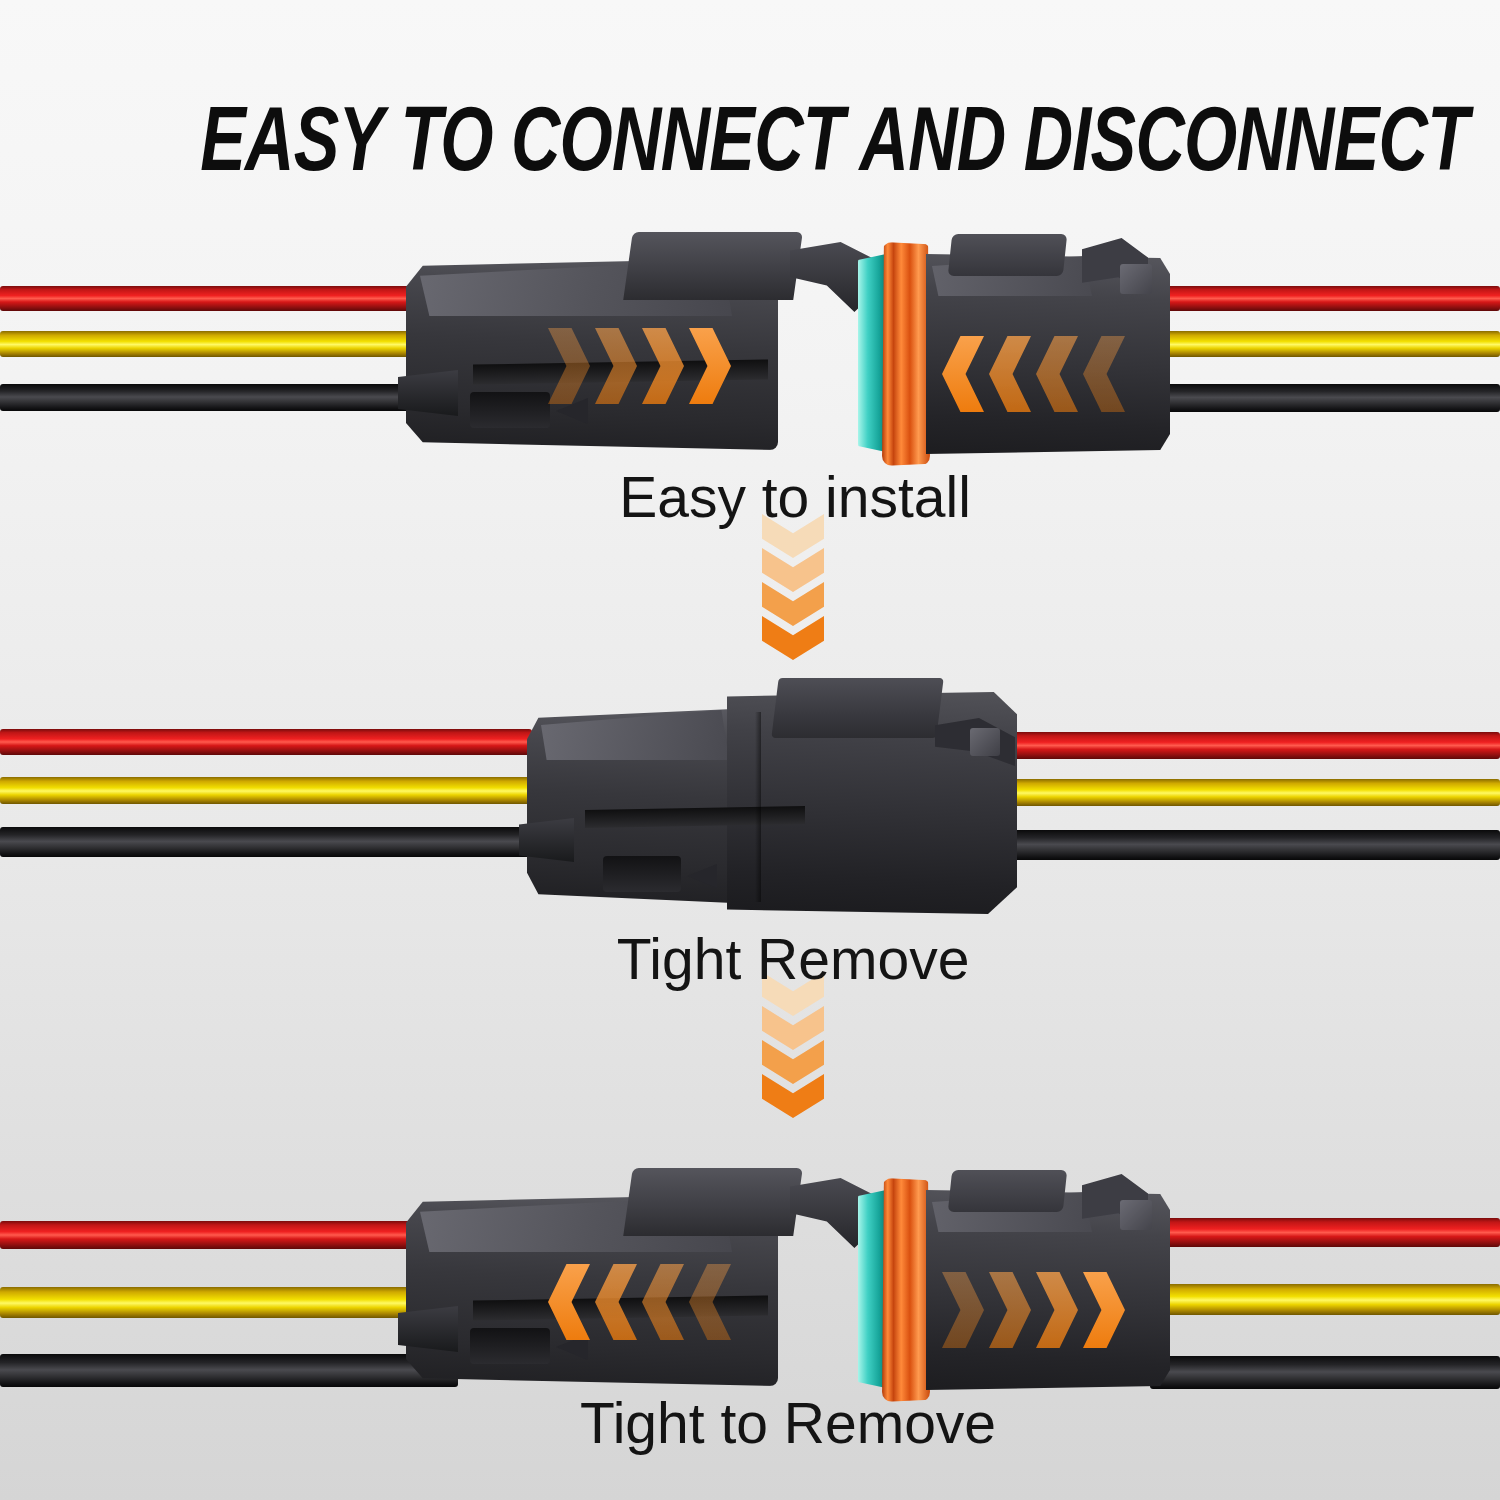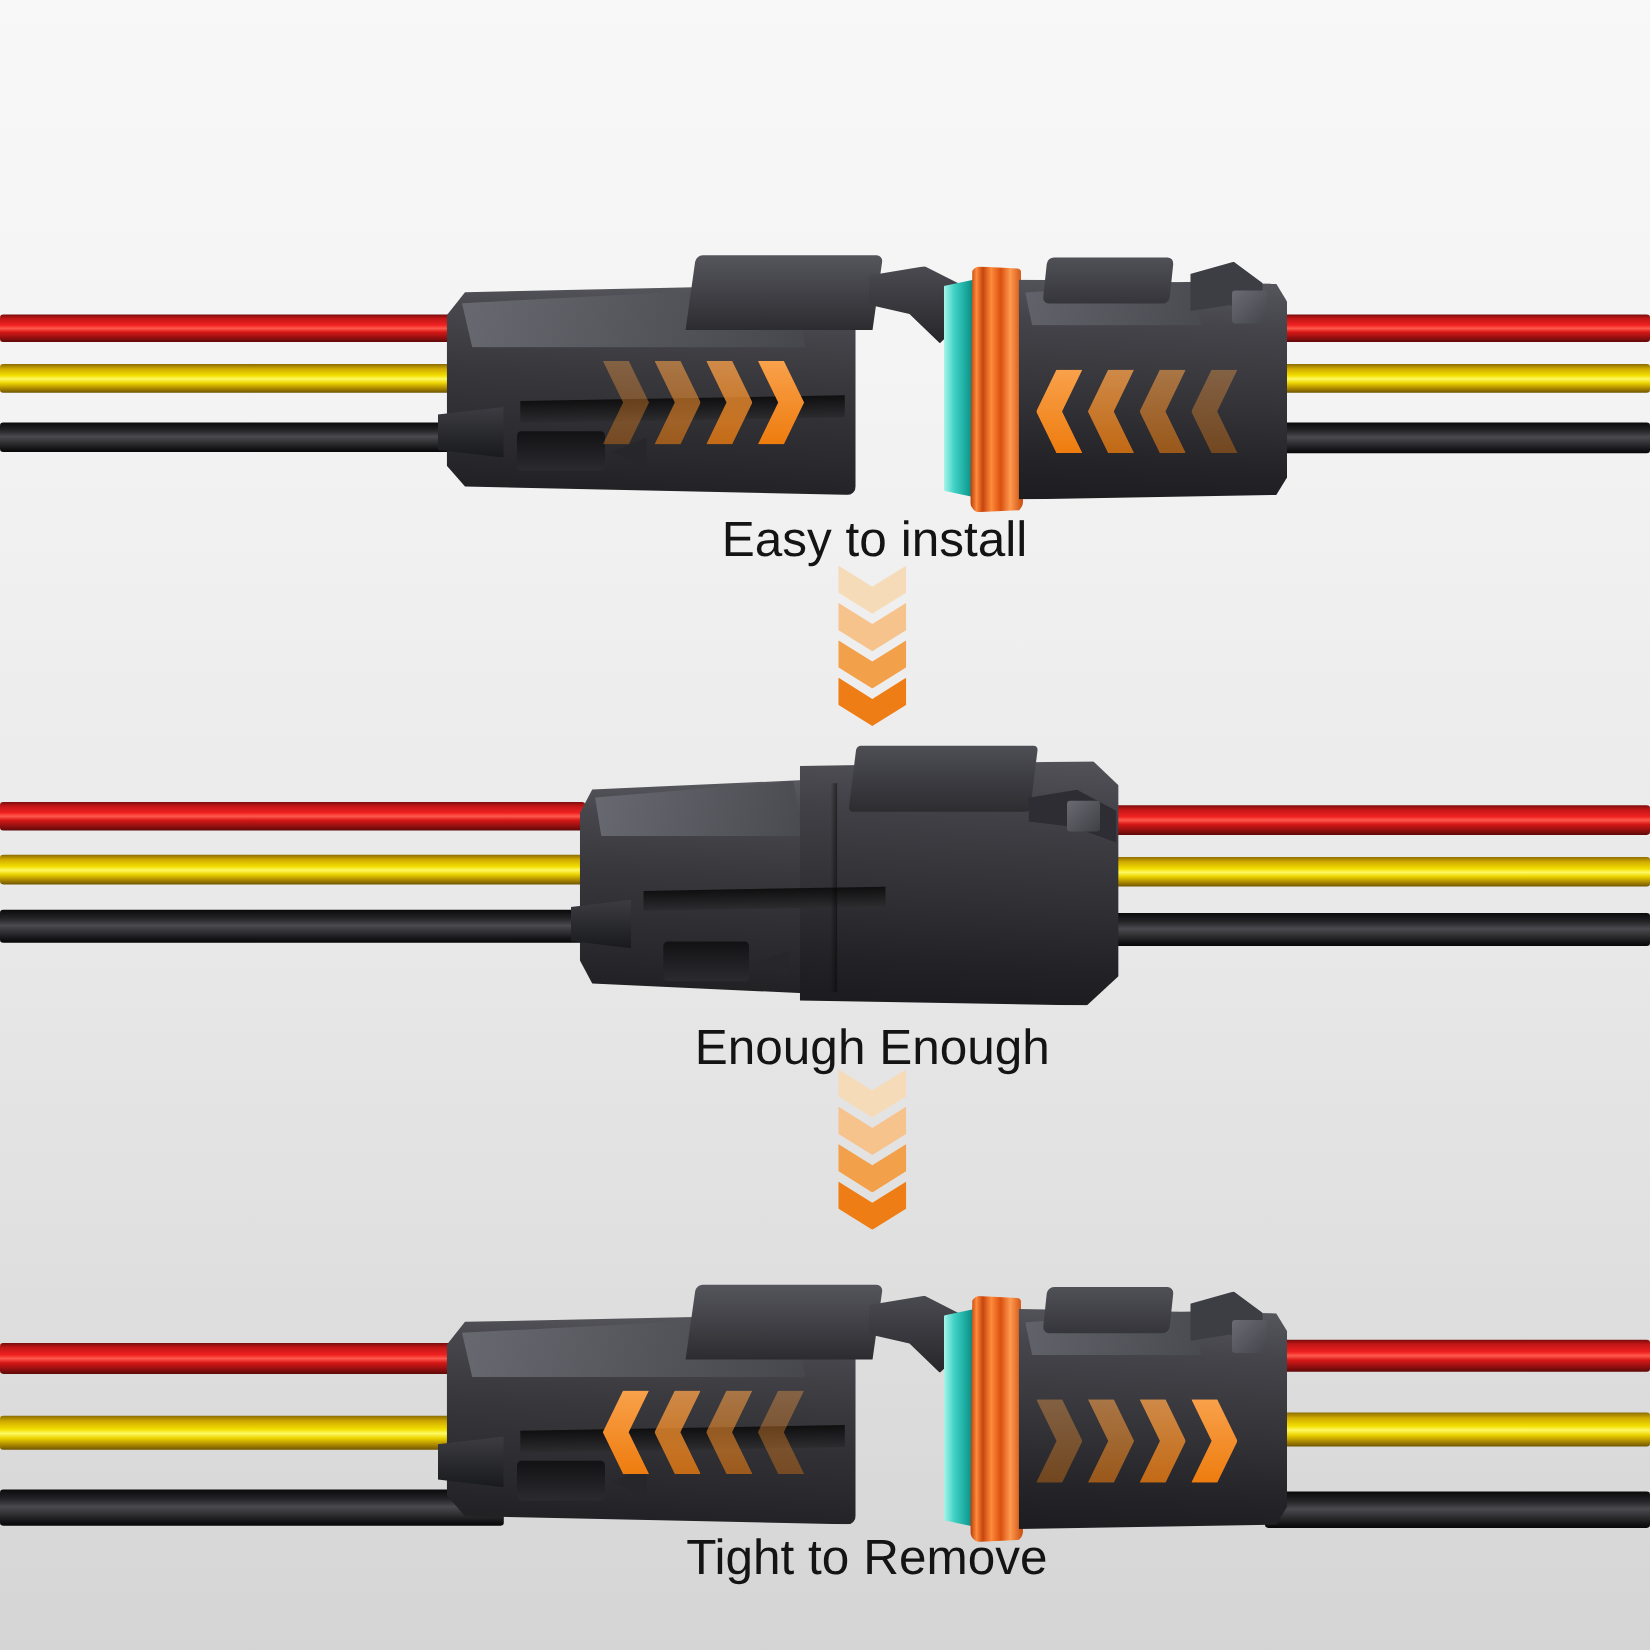--- a/index.html
+++ b/index.html
@@ -102,28 +102,31 @@
   .chev-row.flip{transform:scaleX(-1);}
   
   .down-chevs{position:absolute;display:flex;flex-direction:column;z-index:4;}
   .down-chevs .dchev{width:62px;height:44px;margin-bottom:-10px;
     clip-path:polygon(0 0,50% 44%,100% 0,100% 56%,50% 100%,0 56%);}
   .down-chevs .dchev:nth-child(1){background:#f6dbb8;}
   .down-chevs .dchev:nth-child(2){background:#f7c38c;}
   .down-chevs .dchev:nth-child(3){background:#f3a04b;}
   .down-chevs .dchev:nth-child(4){background:#ef7d15;}
   
-  .caption{position:absolute;transform:translateX(-50%);font-size:45px;color:#141414;
+  .caption{position:absolute;transform:translateX(-50%);font-size:57px;color:#141414;
     white-space:nowrap;z-index:8;}
 </style>
 </head>
 <body>
 
 <div class="canvas">
 
+  <div class="title">
+    <span>EASY TO CONNECT AND DISCONNECT</span>
+  </div>
 
   <div>
     <div class="wire red" style="left:0;top:286px;width:452px;height:25px"></div>
     <div class="wire yellow" style="left:0;top:331px;width:455px;height:26px"></div>
     <div class="wire black" style="left:0;top:384px;width:458px;height:27px"></div>
     <div class="wire red" style="left:1150px;top:286px;width:350px;height:25px"></div>
     <div class="wire yellow" style="left:1150px;top:331px;width:350px;height:26px"></div>
     <div class="wire black" style="left:1150px;top:384px;width:350px;height:28px"></div>
 
     <div class="connector" style="left:398px;top:232px;width:482px;height:230px">
@@ -184,21 +187,21 @@
       <div class="c-top-block"></div>
       <div class="c-latch-lip"></div>
       <div class="c-clip"></div>
       <div class="c-notch"></div>
       <div class="c-slit"></div>
       <div class="c-slot"></div>
       <div class="c-slot-arrow"></div>
       <div class="c-seam"></div>
     </div>
 
-    <div class="caption" style="left:793px;top:926px">Enough Enough</div>
+    <div class="caption" style="left:793px;top:926px">Tight Remove</div>
   </div>
 
   <div class="down-chevs" style="left:762px;top:972px">
     <div class="dchev"></div>
     <div class="dchev"></div>
     <div class="dchev"></div>
     <div class="dchev"></div>
   </div>
 
   <div>

